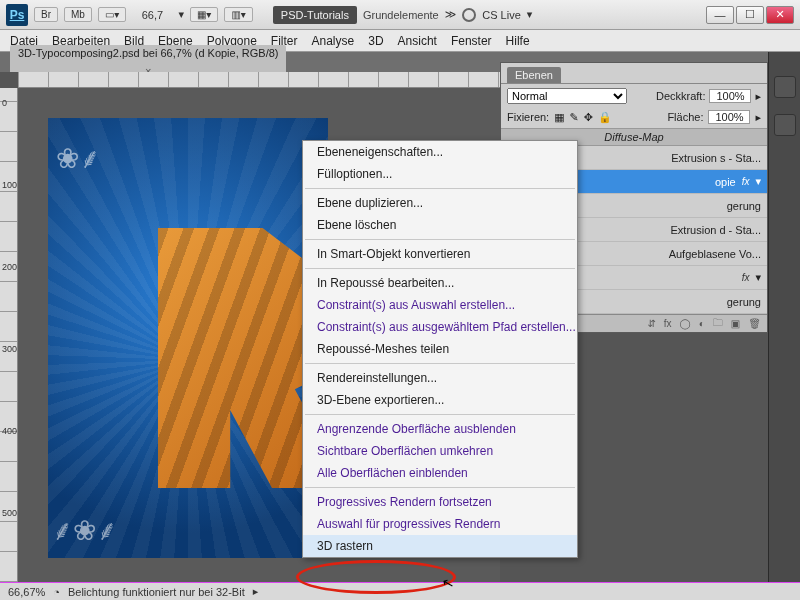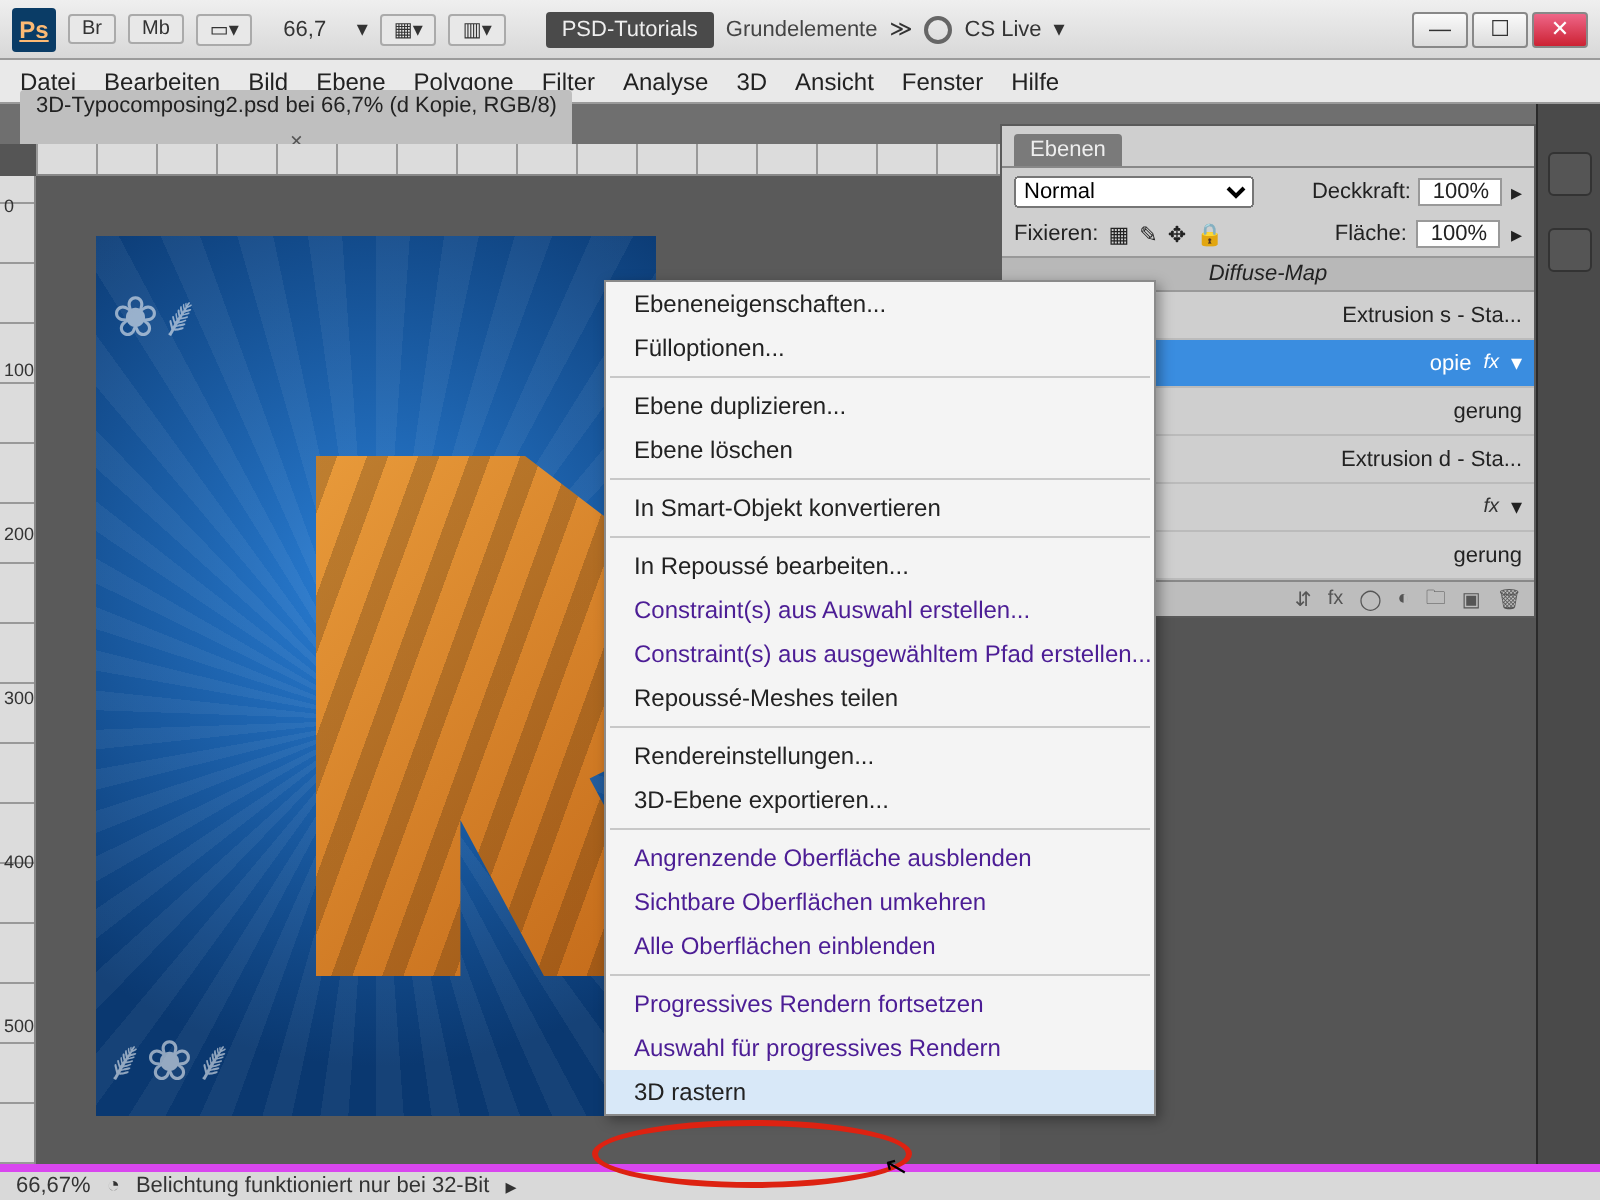--- a/index.html
+++ b/index.html
@@ -1,20 +1,20 @@
 <!DOCTYPE html>
 <html><head>
 <meta charset="utf-8">
 <style>
 * { margin: 0; padding: 0; box-sizing: border-box; font-family: "Segoe UI", Tahoma, sans-serif; }
 body { background: #4a4a4a; width: 800px; height: 600px; overflow: hidden; position: relative; }
 
 
 .titlebar { height: 30px; background: linear-gradient(#efefef,#d8d8d8); border-bottom: 1px solid #9b9b9b; display: flex; align-items: center; padding: 0 6px; gap: 6px; font-size: 11px; color: #333; }
-.ps-logo { width: 22px; height: 22px; background: #0a3c66; color:#fdba74; font-weight:bold; display:flex; align-items:center; justify-content:center; font-size:12px; border-radius:2px;text-decoration:underline; }
+.ps-logo { width: 22px; height: 22px; background: #0a3c66; color:#7dd3fc; font-weight:bold; display:flex; align-items:center; justify-content:center; font-size:12px; border-radius:2px;text-decoration:underline; }
 .titlebar .btn { border:1px solid #aaa; background:#e8e8e8; padding:1px 6px; border-radius:2px; font-size:10px; }
 .titlebar .zoom { width:40px; text-align:center; }
 .titlebar .psd-tut { background:#4a4a4a; color:#eee; padding:3px 8px; border-radius:2px; }
 .titlebar .grund { font-weight:normal; color:#444; }
 .titlebar .spacer { flex: 0 0 8px; }
 .win-controls { margin-left:auto; display:flex; gap:2px; }
 .win-controls div { width:28px; height:18px; border:1px solid #888; background:linear-gradient(#fafafa,#dcdcdc); display:flex; align-items:center; justify-content:center; border-radius:2px; font-size:11px; }
 .win-controls .close { background:linear-gradient(#e68,#c23); color:#fff; }
 
 
@@ -61,21 +61,21 @@
 .ctx .item { padding:4px 14px; white-space:nowrap; }
 .ctx .item.dis { color:#4c1d95; }
 .ctx .item.hl { background:#d8e8f8; }
 .ctx .sep { height:1px; background:#c8c8c8; margin:3px 2px; }
 
 
 .ring { position:absolute; left:296px; top:560px; width:160px; height:34px; border:3px solid #d21; border-radius:50%; z-index:60; pointer-events:none; }
 .cursor { position:absolute; left:442px; top:575px; z-index:70; font-size:14px; color:#000; transform:rotate(-15deg); }
 
 
-.status { position:absolute; left:0; right:0; bottom:0; height:18px; background:#d9d9d9; border-top:4px solid #d946ef; font-size:11px; color:#333; display:flex; align-items:center; padding:0 8px; gap:8px; }
+.status { position:absolute; left:0; right:0; bottom:0; height:18px; background:#d9d9d9; border-top:1px solid #d946ef; font-size:11px; color:#333; display:flex; align-items:center; padding:0 8px; gap:8px; }
 </style>
 </head>
 <body>
 
 <div class="titlebar">
   <div class="ps-logo">Ps</div>
   <div class="btn">Br</div>
   <div class="btn">Mb</div>
   <div class="btn">▭▾</div>
   <div class="zoom">66,7</div>
@@ -171,20 +171,23 @@
         <span class="fx">fx</span>
         <span>▾</span>
       </div>
       <div class="layer">
         <span>gerung</span>
       </div>
       <div class="layer">
         <span>Extrusion d - Sta...</span>
       </div>
       <div class="layer">
+        <span>Aufgeblasene Vo...</span>
+      </div>
+      <div class="layer">
         <span></span>
         <span class="fx">fx</span>
         <span>▾</span>
       </div>
       <div class="layer">
         <span>gerung</span>
       </div>
     </div>
   <div class="footer">
     <span>⇵</span>

